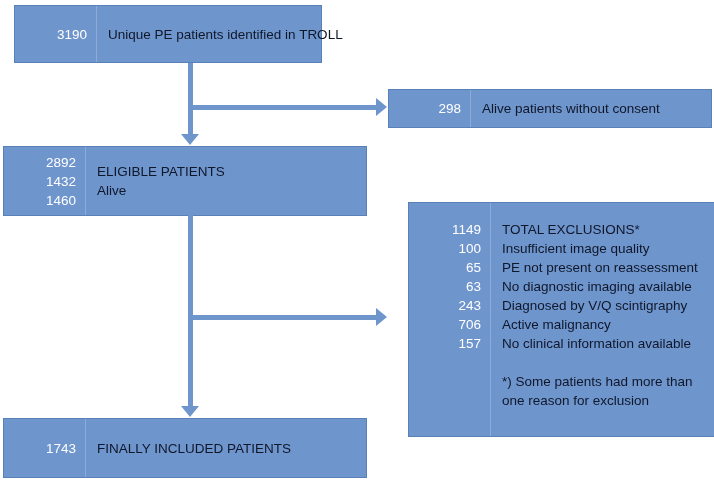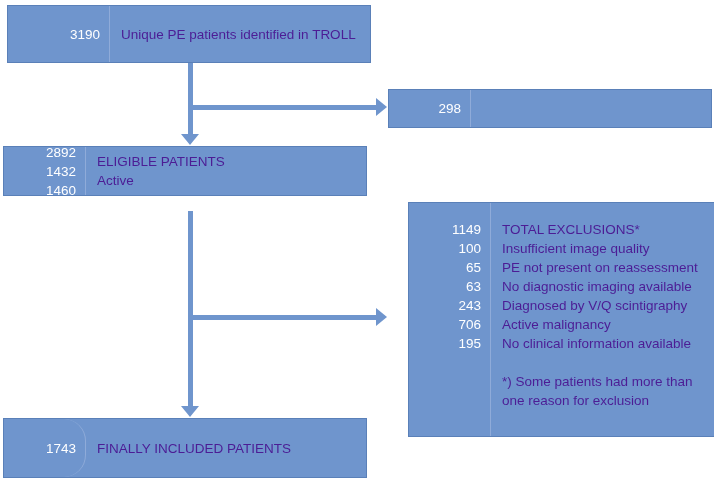--- a/index.html
+++ b/index.html
@@ -31,52 +31,52 @@
     padding-right: 9px;
     border-right: 1px solid #8fabd9;
     align-self: stretch;
     display: flex;
     flex-direction: column;
     justify-content: center;
   }
   .col-txt {
     box-sizing: border-box;
     flex: 1 1 auto;
-    color: #4c1d95;
+    color: #0f172a;
     text-align: left;
     padding-left: 11px;
     align-self: stretch;
     display: flex;
     flex-direction: column;
     justify-content: center;
   }
   .line {
     font-size: 13.5px;
     line-height: 19px;
     white-space: pre;
   }
   .line.blank { color: transparent; }
 
   
-  #node-troll      { left: 7px;   top: 5px;   width: 364px; height: 58px; padding-left: 20px; }
+  #node-troll      { left: 14px;   top: 5px;   width: 308px; height: 58px; }
   #node-troll .col-num { width: 82px; }
 
   #node-noconsent  { left: 388px; top: 89px;  width: 324px; height: 39px; }
   #node-noconsent .col-num { width: 82px; }
 
-  #node-eligible   { left: 3px;   top: 146px; width: 364px; height: 50px; }
+  #node-eligible   { left: 3px;   top: 146px; width: 364px; height: 70px; }
   #node-eligible .col-num { width: 82px; }
 
   #node-exclusions { left: 408px; top: 202px; width: 324px; height: 235px; }
   #node-exclusions { align-items: stretch; }
   #node-exclusions .col-num { width: 82px; justify-content: flex-start; padding-top: 17px; }
   #node-exclusions .col-txt { justify-content: flex-start; padding-top: 17px; }
 
   #node-included   { left: 3px;   top: 418px; width: 364px; height: 60px; }
-  #node-included .col-num { width: 82px; border-radius: 22px; }
+  #node-included .col-num { width: 82px; }
 
   
   .conn {
     position: absolute;
     background: #6f95cd;
   }
   .arrowhead {
     position: absolute;
     width: 0;
     height: 0;
@@ -117,43 +117,46 @@
     </div>
     <div class="col-txt">
       <span class="line">Unique PE patients identified in TROLL</span>
     </div>
   </div>
 
   <div class="box" id="node-noconsent">
     <div class="col-num">
       <span class="line">298</span>
     </div>
+    <div class="col-txt">
+      <span class="line">Alive patients without consent</span>
+    </div>
   </div>
 
   <div class="box" id="node-eligible">
     <div class="col-num">
       <span class="line">2892</span>
       <span class="line">1432</span>
       <span class="line">1460</span>
     </div>
     <div class="col-txt">
       <span class="line">ELIGIBLE PATIENTS</span>
-      <span class="line">Active</span>
+      <span class="line">Alive</span>
     </div>
   </div>
 
   <div class="box" id="node-exclusions">
     <div class="col-num">
       <span class="line">1149</span>
       <span class="line">100</span>
       <span class="line">65</span>
       <span class="line">63</span>
       <span class="line">243</span>
       <span class="line">706</span>
-      <span class="line">195</span>
+      <span class="line">157</span>
       <span class="line blank">&nbsp;</span>
       <span class="line blank">&nbsp;</span>
       <span class="line blank">&nbsp;</span>
     </div>
     <div class="col-txt">
       <span class="line">TOTAL EXCLUSIONS*</span>
       <span class="line">Insufficient image quality</span>
       <span class="line">PE not present on reassessment</span>
       <span class="line">No diagnostic imaging available</span>
       <span class="line">Diagnosed by V/Q scintigraphy</span>

